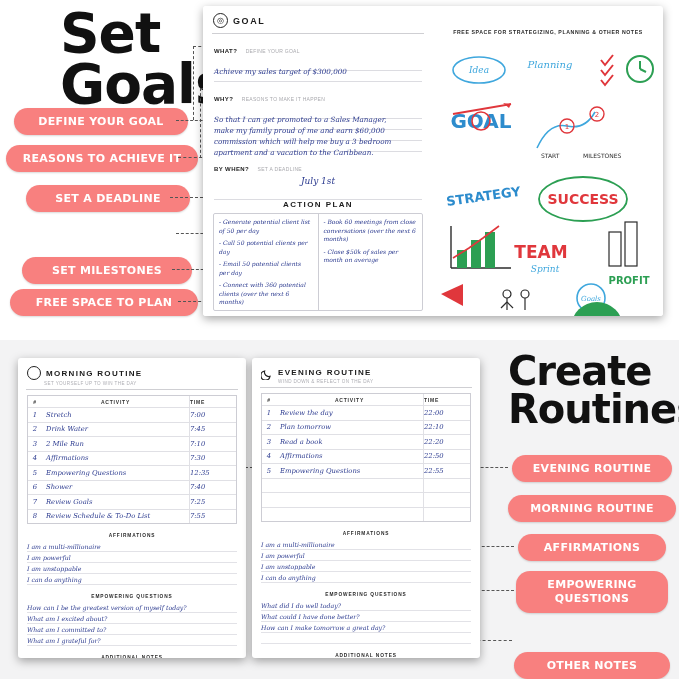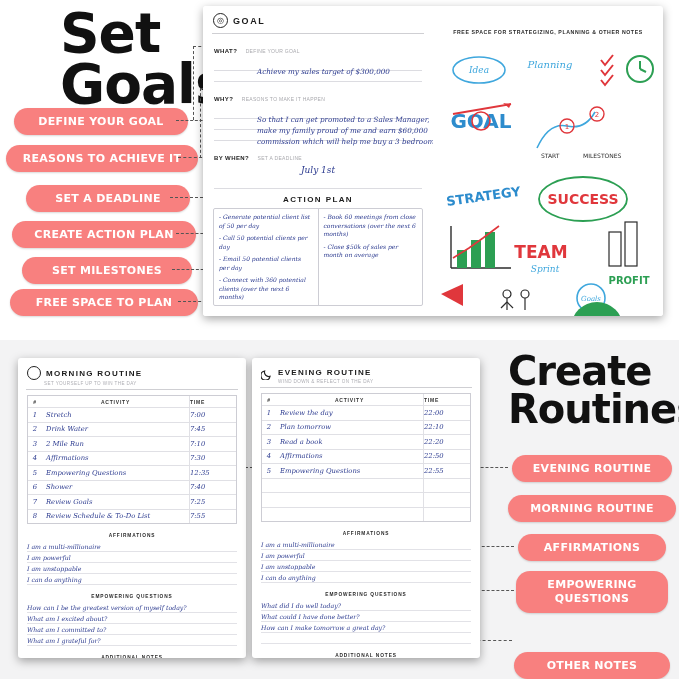--- a/index.html
+++ b/index.html
@@ -98,31 +98,30 @@
   .fhint{font-size:5px;color:#a9a9ae;letter-spacing:.3px;margin-left:4px;}
   .ruled{margin-top:3px;}
   .ruled .line{height:10px;border-bottom:.7px solid #dcdce1;}
   .hand{
     font-family:"DejaVu Serif", serif;
     font-style:italic;
     color:#2b3a8f;
     font-size:7.2px;
     line-height:10px;
     white-space:nowrap;
-    margin-left:43px;
   }
 
   .center-date{
     text-align:center;font-family:"DejaVu Serif",serif;font-style:italic;
     color:#2b3a8f;font-size:9px;margin-top:1px;
   }
 
   .actionplan-title{
     text-align:center;font-size:8px;font-weight:bold;letter-spacing:1.4px;
-    color:#1b1b1b;margin-top:6px;
+    color:#1b1b1b;
   }
   .ap-box{
     margin:4px 10px 0 10px;border:.8px solid #cdcdd4;border-radius:2px;
     display:flex;height:96px;
   }
   .ap-col{flex:1;padding:4px 5px;}
   .ap-col + .ap-col{border-left:.8px solid #cdcdd4;}
   .ap-item{font-family:"DejaVu Serif",serif;font-style:italic;color:#2b3a8f;font-size:6px;line-height:8.5px;margin-bottom:4px;}
 
   .freespace-title{
@@ -165,21 +164,20 @@
 
   <div class="top-panel"></div>
   <div class="bottom-panel"></div>
 
   <div class="set-goals">Set Goals</div>
   <div class="create-routines">Create Routines</div>
 
   <div class="pill" style="left:14px;top:108px;width:150px;">DEFINE YOUR GOAL</div>
   <div class="pill" style="left:6px;top:145px;width:168px;">REASONS TO ACHIEVE IT</div>
   <div class="pill" style="left:26px;top:185px;width:140px;">SET A DEADLINE</div>
-  <div class="pill" style="left:12px;top:221px;width:160px;">CREATE ACTION PLAN</div>
   <div class="pill" style="left:22px;top:257px;width:146px;">SET MILESTONES</div>
   <div class="pill" style="left:10px;top:289px;width:164px;">FREE SPACE TO PLAN</div>
 
   <div class="dash" style="left:176px;top:120px;width:36px;"></div>
   <div class="arrow" style="left:210px;top:116px;"></div>
   <div class="dash-v" style="left:193px;top:46px;height:74px;"></div>
   <div class="dash" style="left:193px;top:46px;width:24px;"></div>
   <div class="arrow" style="left:214px;top:42px;"></div>
 
   <div class="dash" style="left:178px;top:157px;width:40px;"></div>
@@ -220,20 +218,21 @@
         </div>
       </div>
 
       <div class="fieldblock">
         <span class="flabel">WHY?</span>
         <span class="fhint">REASONS TO MAKE IT HAPPEN</span>
         <div class="ruled">
           <div class="line"><span class="hand">So that I can get promoted to a Sales Manager,</span></div>
           <div class="line"><span class="hand">make my family proud of me and earn $60,000</span></div>
           <div class="line"><span class="hand">commission which will help me buy a 3 bedroom</span></div>
+          <div class="line"><span class="hand">apartment and a vacation to the Caribbean.</span></div>
         </div>
       </div>
 
       <div class="fieldblock">
         <span class="flabel">BY WHEN?</span>
         <span class="fhint">SET A DEADLINE</span>
         <div class="center-date">July 1st</div>
         <div class="ruled">
             <div class="line"></div>
           </div>

